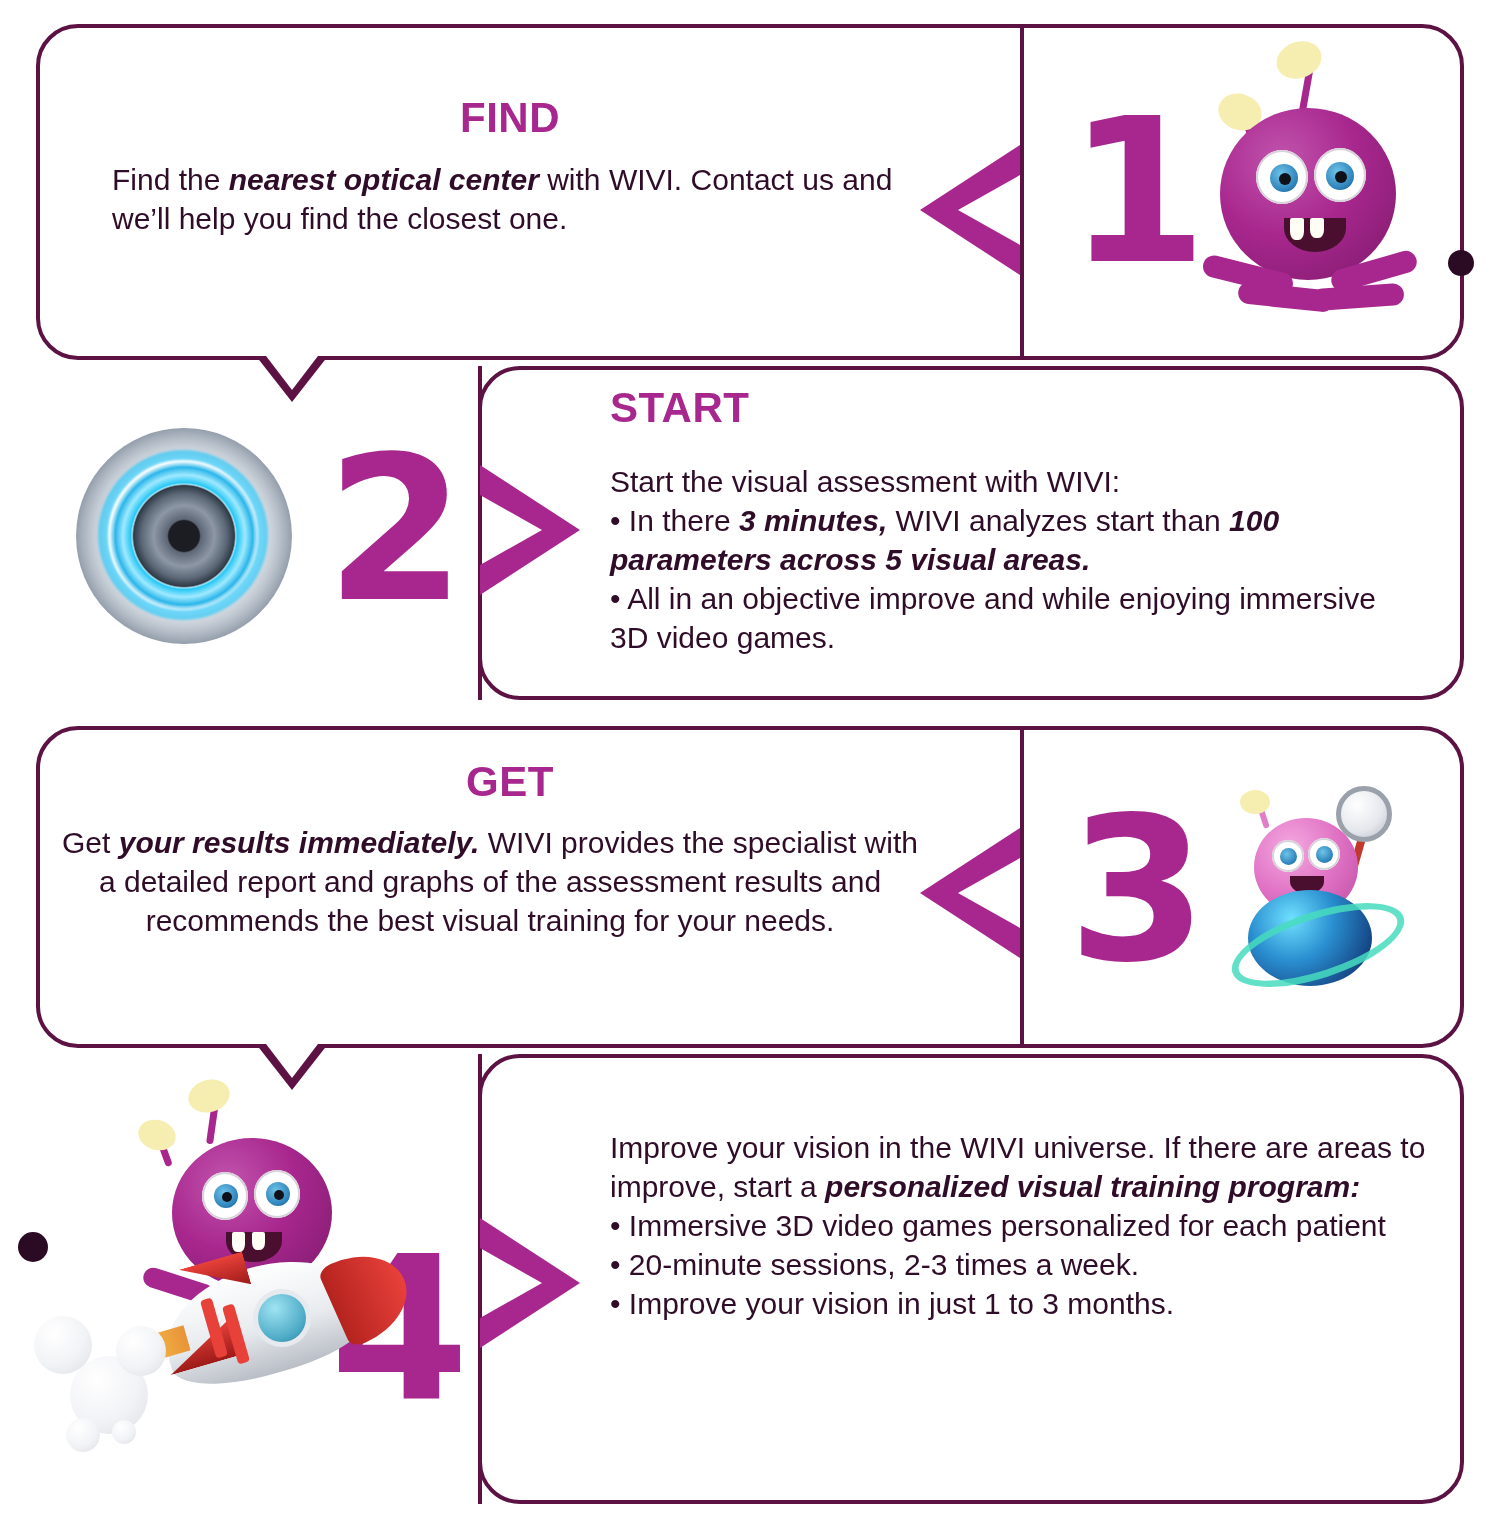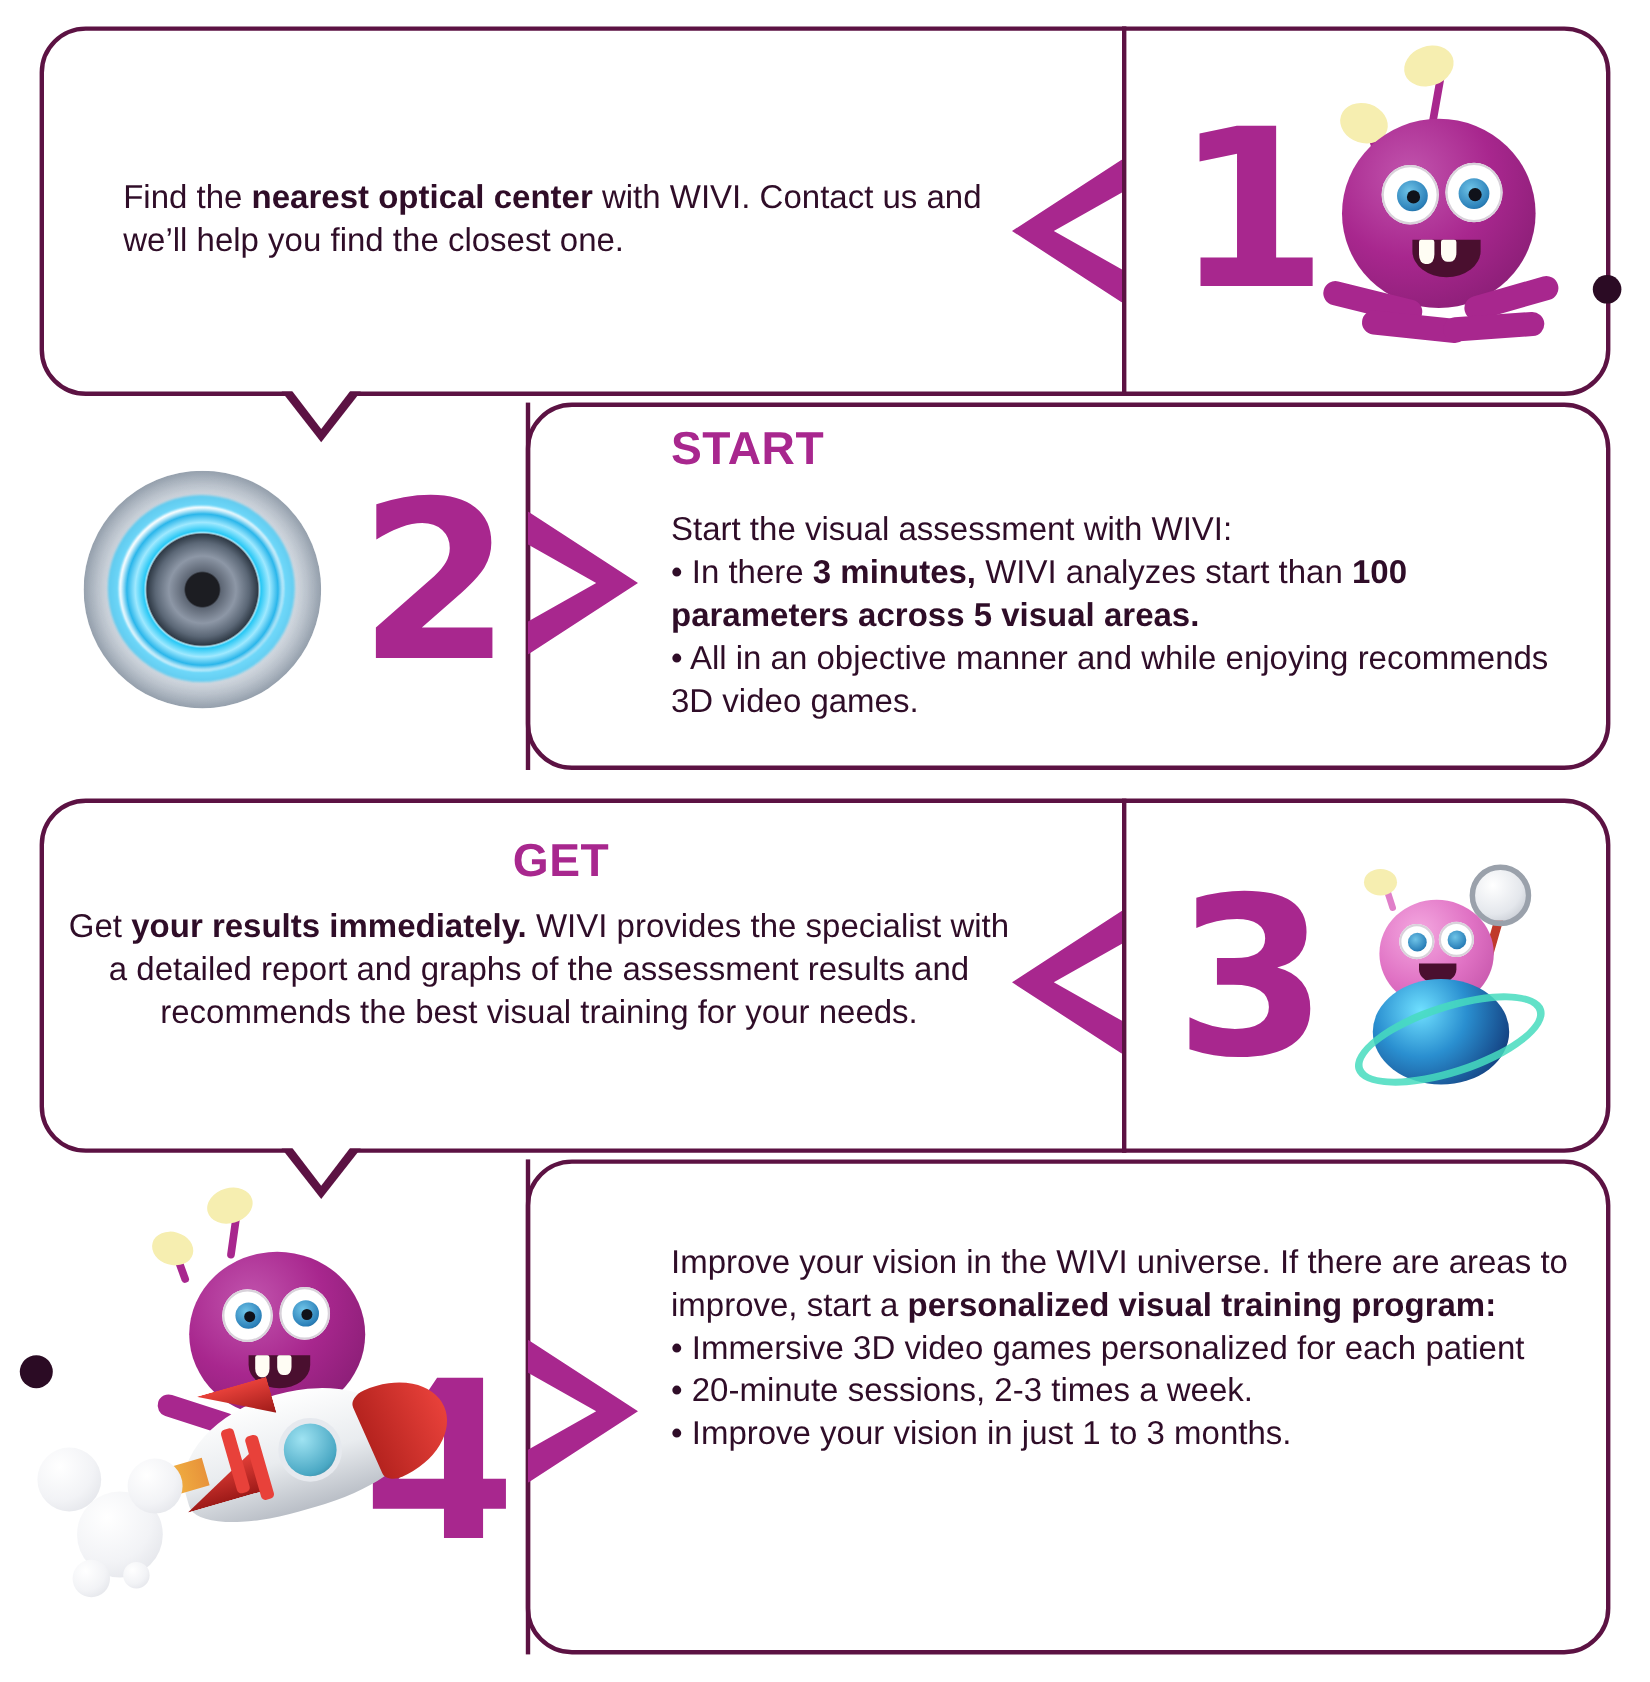--- a/index.html
+++ b/index.html
@@ -54,21 +54,21 @@
     color: #a8278e;
     letter-spacing: 0.5px;
     margin: 0 0 6px 0;
     line-height: 1.05;
   }
   .body-text {
     font-size: 30px;
     line-height: 1.3;
     color: #2f0d28;
   }
-  .body-text b { font-weight: bold; }
+  .body-text b { font-weight: bold; font-style: italic; }
 
   
   .numeral {
     position: absolute;
     font-family: "DejaVu Sans", sans-serif;
     font-weight: bold;
     color: #a8278e;
     font-size: 200px;
     line-height: 1;
     letter-spacing: -6px;
@@ -222,20 +222,21 @@
 <body>
 
 <div class="stage">
 
   <div class="card" style="left:36px; top:24px; width:1428px; height:336px;">
   </div>
 
   <div class="tail" style="left:256px; top:356px;"></div>
   <div class="tail-inner" style="left:263px; top:352px;"></div>
 
+  <div class="heading" style="position:absolute; left:110px; top:96px; width:800px; text-align:center;">FIND</div>
 
   <div class="body-text" style="position:absolute; left:112px; top:160px; width:800px;"><span>Find the </span><b>nearest optical center</b><span> with WIVI. Contact us and we’ll help you find the closest one.</span></div>
 
   <div class="vline" style="left:1020px; top:24px; height:336px;"></div>
 
   <div class="chev" style="left:920px; top:145px; width:100px; height:130px;">
     <svg width="100" height="130" viewBox="0 0 100 130">
       <polygon points="100,0 100,30 38,65 100,100 100,130 0,65" fill="#a8278e"></polygon>
     </svg>
   </div>
@@ -270,21 +271,21 @@
 
   <div class="dot" style="left:1448px; top:250px; width:26px; height:26px;"></div>
 
   <div class="card" style="left:478px; top:366px; width:986px; height:334px;">
   </div>
 
   <div class="vline" style="left:478px; top:366px; height:334px;"></div>
 
   <div class="heading" style="position:absolute; left:610px; top:386px; width:760px;">START</div>
 
-  <div class="body-text" style="position:absolute; left:610px; top:442px; width:810px;margin-top:20px;"><span>Start the visual assessment with WIVI:</span><br><span>• In there </span><b>3 minutes,</b><span> WIVI analyzes start than </span><b>100 parameters across 5 visual areas.</b><br><span>• All in an objective manner and while enjoying recommends 3D video games.</span></div>
+  <div class="body-text" style="position:absolute; left:610px; top:442px; width:810px;margin-top:20px;"><span>Start the visual assessment with WIVI:</span><br><span>• In there </span><b>3 minutes,</b><span> WIVI analyzes start than </span><b>100 parameters across 5 visual areas.</b><br><span>• All in an objective improve and while enjoying immersive 3D video games.</span></div>
 
   <div class="chev" style="left:480px; top:465px; width:100px; height:130px;">
     <svg width="100" height="130" viewBox="0 0 100 130">
       <polygon points="0,0 0,30 62,65 0,100 0,130 100,65" fill="#a8278e"></polygon>
     </svg>
   </div>
 
   <div class="numeral" style="left:326px; top:430px;">2</div>
 
   <div class="eye-disc" style="left:76px; top:428px; width:216px; height:216px;">

